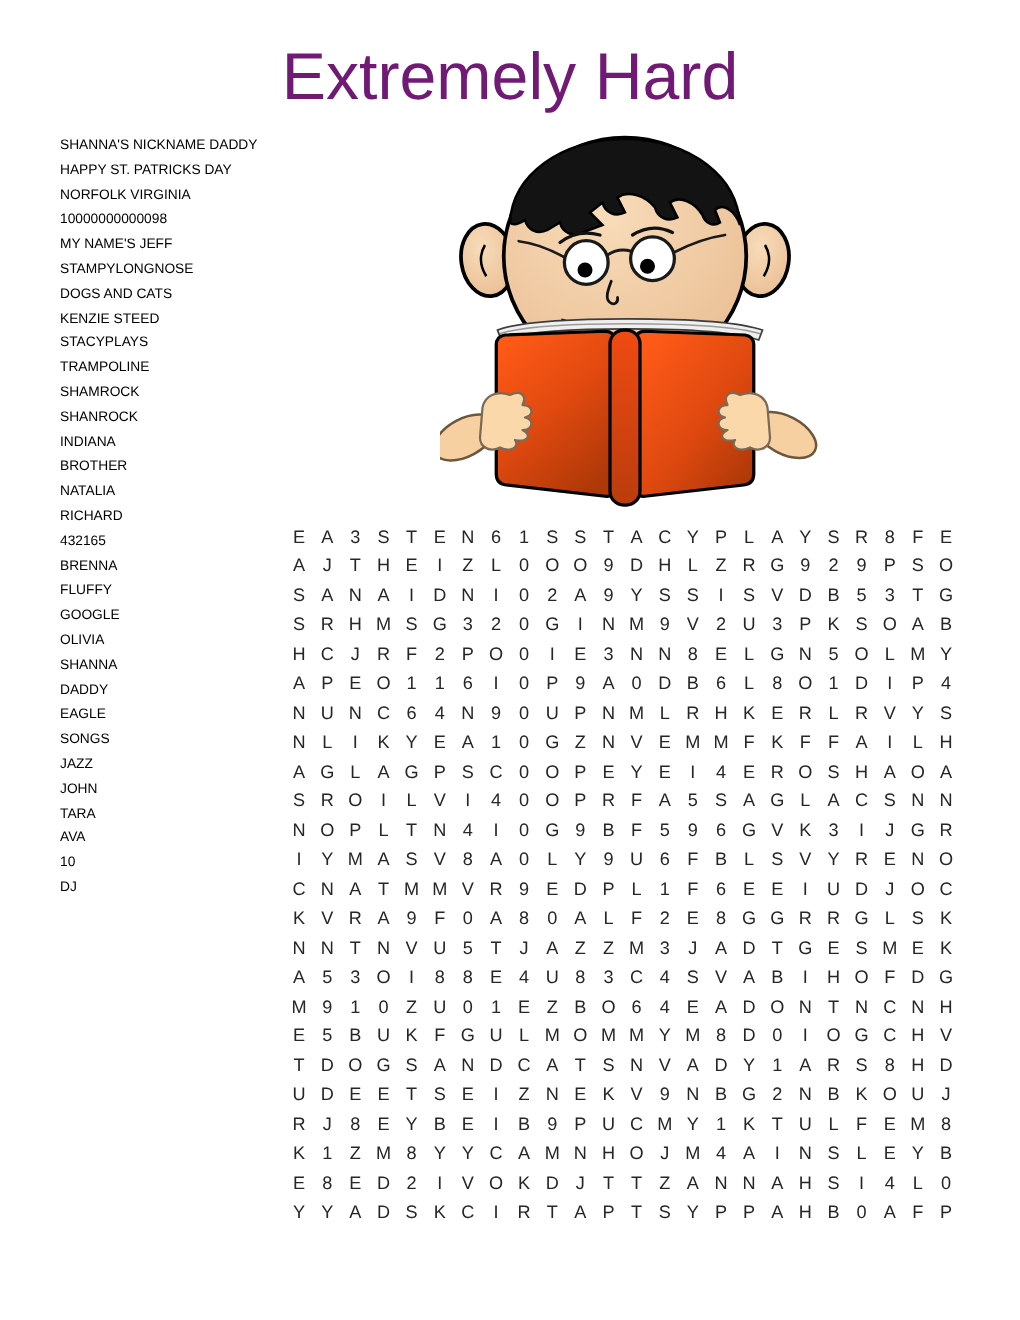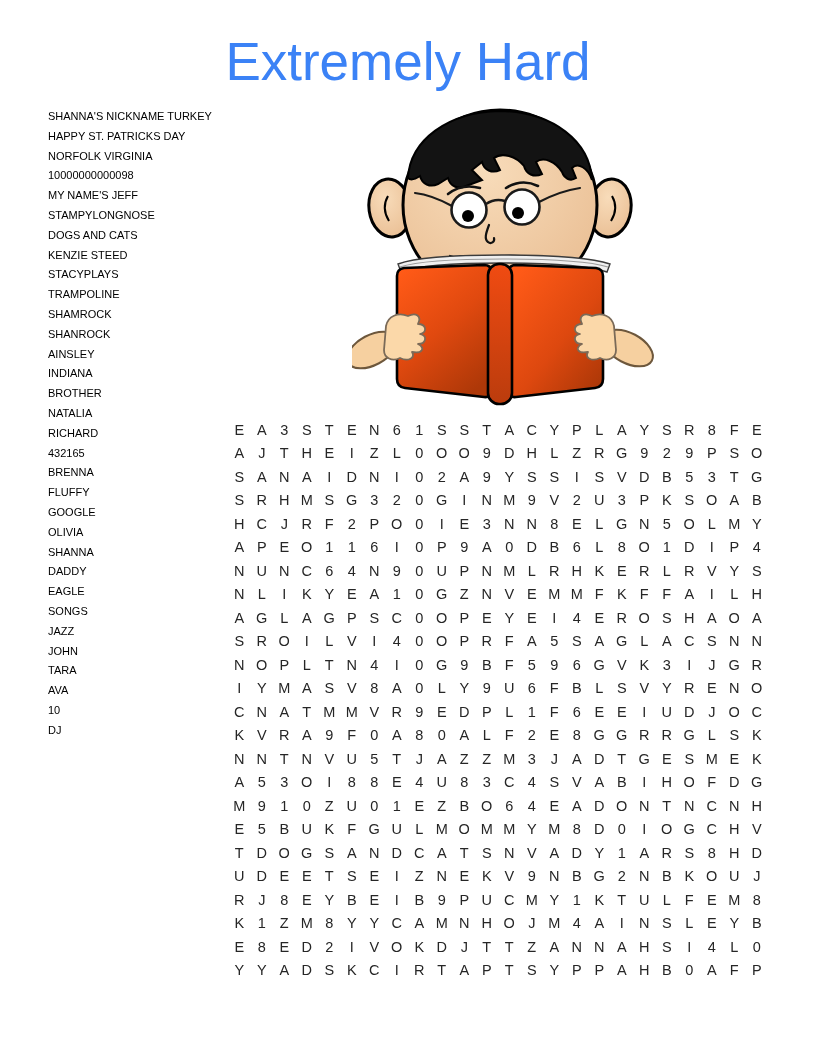--- a/index.html
+++ b/index.html
@@ -2,21 +2,21 @@
 <html><head>
 <meta charset="utf-8">
 <style>
   html,body{margin:0;padding:0;background:#fff;}
   body{
     position:relative;width:816px;height:1056px;overflow:hidden;
     font-family:"Liberation Sans", sans-serif;color:#000;
   }
   .title{
     position:absolute;top:34px;left:0;width:816px;text-align:center;
-    font-size:53px;line-height:1.05;font-weight:400;color:#3b82f6;letter-spacing:0;
+    font-size:53px;line-height:1.05;font-weight:400;color:#701a75;letter-spacing:0;
   }
   .words{
     position:absolute;left:48px;top:107px;width:200px;
     font-size:11px;line-height:19.8px;color:#000;white-space:nowrap;
   }
   .word{height:19.8px;}
   .illustration{
     position:absolute;left:352px;top:106px;width:306px;height:305px;
   }
   .grid{
@@ -27,33 +27,32 @@
     display:flex;align-items:center;justify-content:center;
     font-size:14.5px;color:#262626;
   }
 </style>
 </head>
 <body>
 
 <div class="title">Extremely Hard</div>
 
 <div class="words">
-    <div class="word">SHANNA'S NICKNAME TURKEY</div>
+    <div class="word">SHANNA'S NICKNAME DADDY</div>
     <div class="word">HAPPY ST. PATRICKS DAY</div>
     <div class="word">NORFOLK VIRGINIA</div>
     <div class="word">10000000000098</div>
     <div class="word">MY NAME'S JEFF</div>
     <div class="word">STAMPYLONGNOSE</div>
     <div class="word">DOGS AND CATS</div>
     <div class="word">KENZIE STEED</div>
     <div class="word">STACYPLAYS</div>
     <div class="word">TRAMPOLINE</div>
     <div class="word">SHAMROCK</div>
     <div class="word">SHANROCK</div>
-    <div class="word">AINSLEY</div>
     <div class="word">INDIANA</div>
     <div class="word">BROTHER</div>
     <div class="word">NATALIA</div>
     <div class="word">RICHARD</div>
     <div class="word">432165</div>
     <div class="word">BRENNA</div>
     <div class="word">FLUFFY</div>
     <div class="word">GOOGLE</div>
     <div class="word">OLIVIA</div>
     <div class="word">SHANNA</div>

